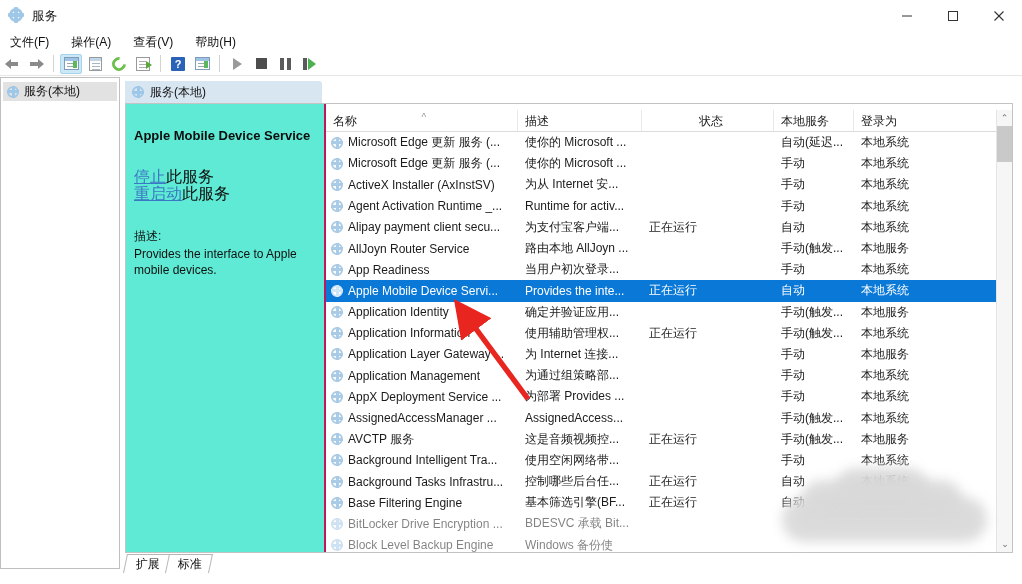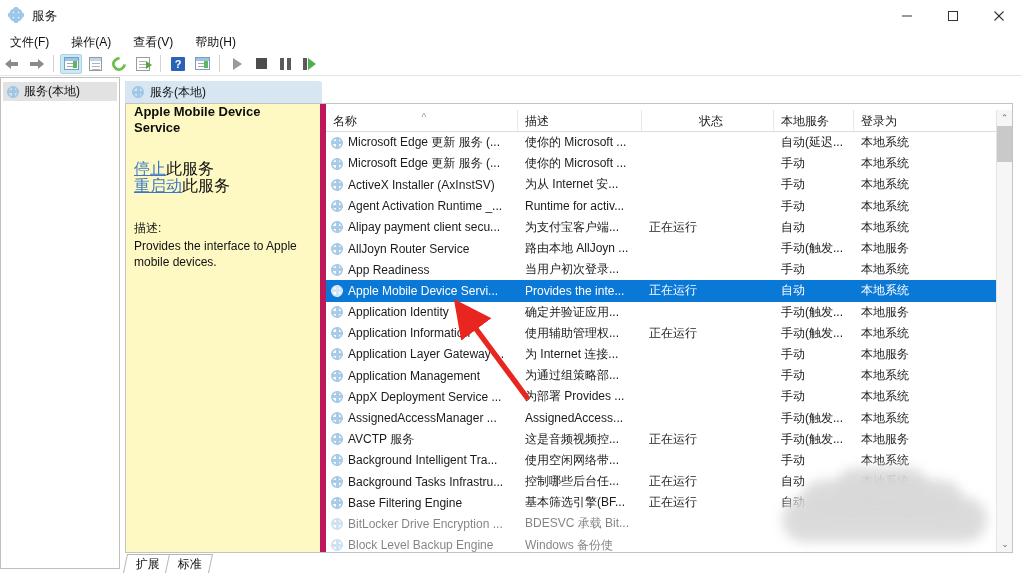--- a/index.html
+++ b/index.html
@@ -143,22 +143,22 @@
     background: #d8e6f2;
     display: flex; align-items: center; gap: 6px; padding-left: 7px;
     border-top-right-radius: 3px;
     font-size: 12px; color: #111;
   }
   .content-box {
     position: absolute; left: 5px; top: 26px; width: 888px; height: 450px;
     border: 1px solid #c3c3c3; background: #ffffff; display: flex;
   }
   .detail-pane {
-    width: 200px; height: 448px; background: #fef9c3; padding: 0 10px 0 8px;
-    border-right: 6px solid #be185d;
+    width: 200px; height: 448px; background: #5eead4; padding: 24px 10px 0 8px;
+    border-right: 2px solid #be185d;
   }
   .detail-title {
     font-size: 13px; font-weight: bold; color: #0d0d0d; line-height: 16px; margin-bottom: 24px;
   }
   .detail-link {
     font-size: 16px; color: #0d0d0d; line-height: 17px;
   }
   .detail-link .lk { color: #3b78c3; text-decoration: underline; }
   .detail-desc-label { font-size: 12px; color: #111; margin-top: 26px; }
   .detail-desc { font-size: 12px; color: #111; line-height: 16px; margin-top: 1px; }

